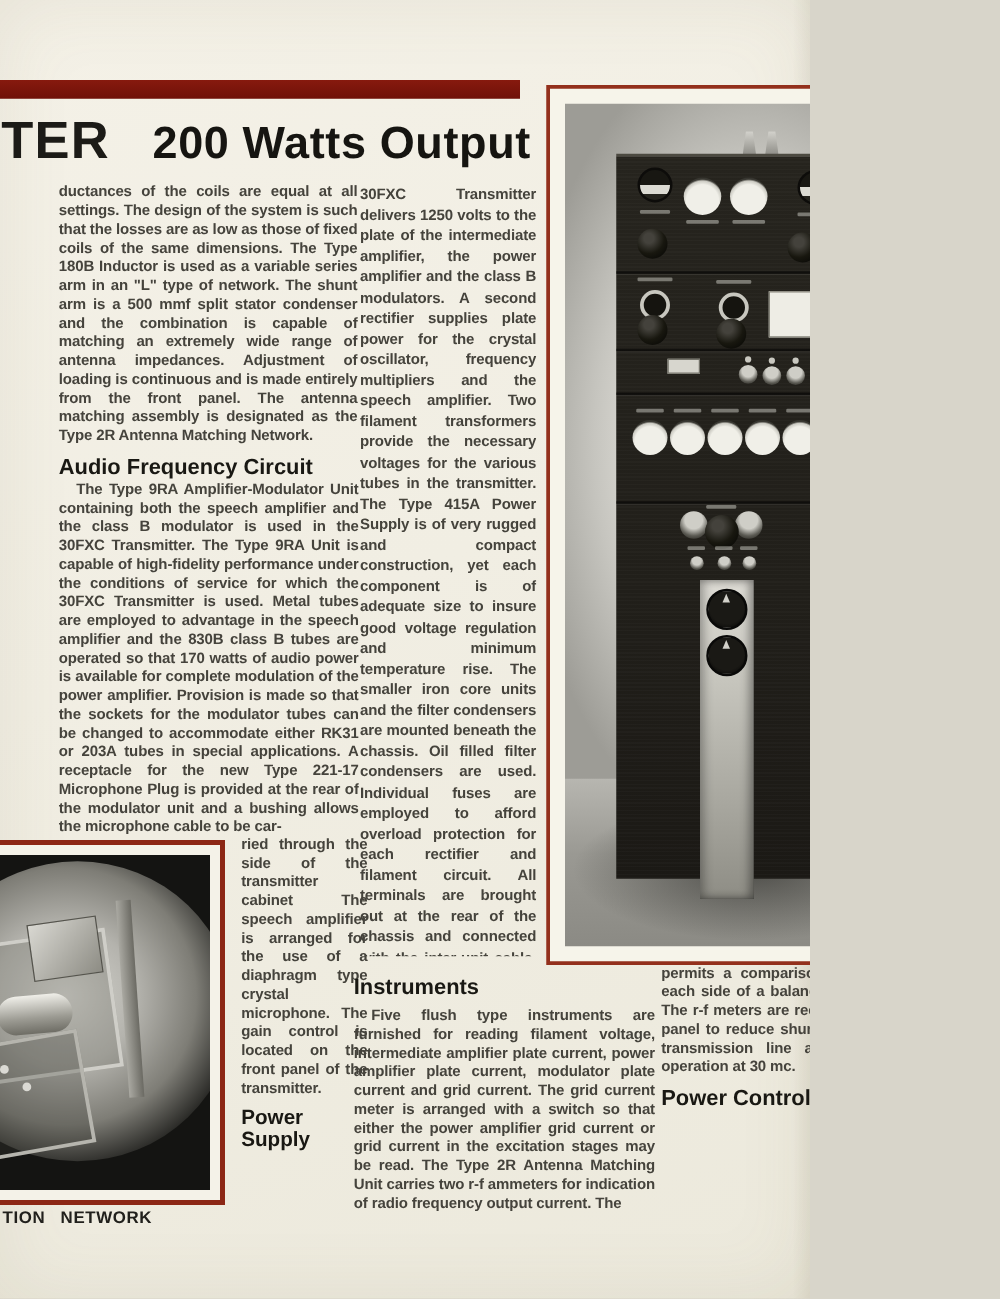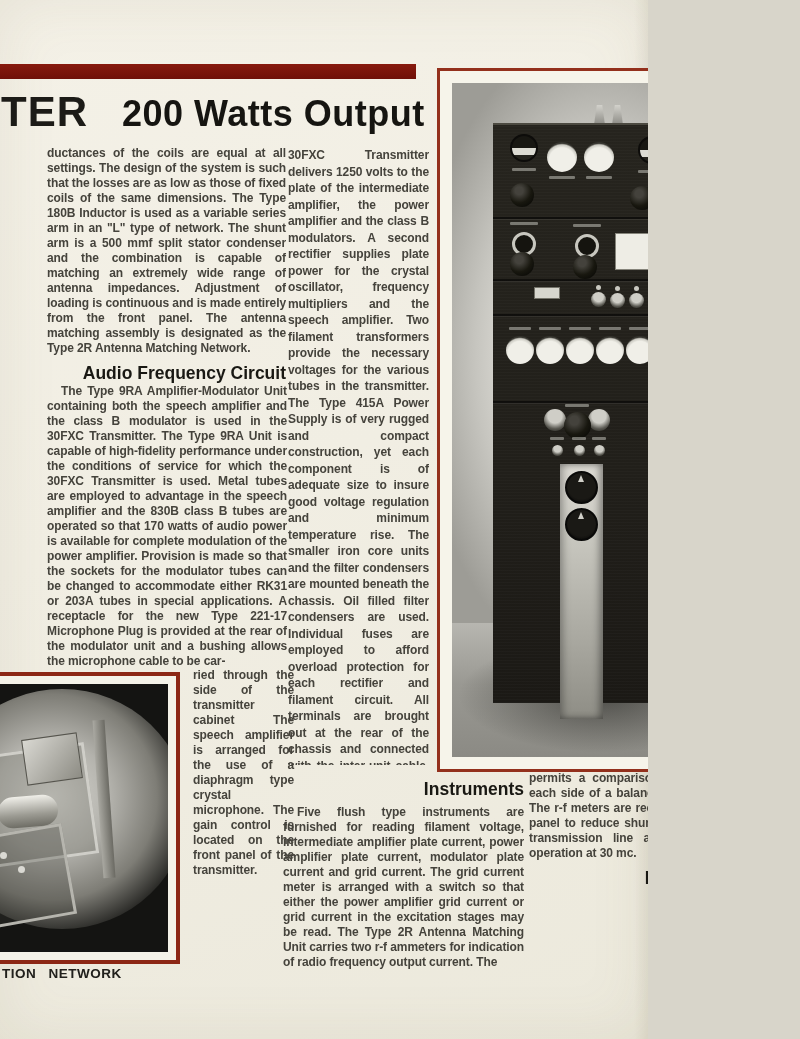--- a/index.html
+++ b/index.html
@@ -16,21 +16,21 @@
 
   .red-bar { position:absolute; left:0; top:64px; width:416px; height:15px;
     background:linear-gradient(180deg,#871a0e,#6f1008); }
 
   .partial-title { position:absolute; left:1px; top:88px; font-size:42px; font-weight:700;
     color:#1c1b17; letter-spacing:1px; }
   .main-title { position:absolute; left:122px; top:93px; width:300px; font-size:36px;
     font-weight:700; color:#161511; letter-spacing:.5px; white-space:nowrap; }
 
   .body-text { font-size:12px; line-height:15px; text-align:justify; letter-spacing:-.1px;font-weight:bold; }
-  .heading { font-weight:700; color:#191813; text-align:right; }
+  .heading { font-weight:700; color:#191813; text-align:left; }
 
   .col-left-1 { position:absolute; left:47px; top:146px; width:239px; }
   .audio-heading { position:absolute; left:47px; top:363px; width:239px; font-size:17.5px; }
   .audio-para { position:absolute; left:47px; top:384px; width:240px; height:290px;
     overflow:hidden; font-size:12px; text-indent:14px; }
   .narrow-col { position:absolute; left:193px; top:668px; width:101px; }
   .power-heading { font-size:16.5px; line-height:1.1; margin-top:7px; }
   .power-para { text-indent:10px; margin-top:3px; }
   .mid-col { position:absolute; left:288px; top:147px; width:141px; height:618px;
     overflow:hidden; line-height:16.5px; }
@@ -116,20 +116,21 @@
 
   <div class="partial-title">TER</div>
   <div class="main-title">200 Watts Output</div>
 
   <div class="col-left-1 body-text">ductances of the coils are equal at all settings.  The design of the system is such that the losses are as low as those of fixed coils of the same dimensions. The Type 180B Inductor is used as a variable series arm in an "L" type of network.  The shunt arm is a 500 mmf split stator condenser and the combination is capable of matching an extremely wide range of antenna impedances. Adjustment of loading is continuous and is made entirely from the front panel.  The antenna matching assembly is designated as the Type 2R Antenna Matching Network.</div>
   <div class="audio-heading heading">Audio Frequency Circuit</div>
   <div class="audio-para body-text">The Type 9RA Amplifier-Modulator Unit containing both the speech amplifier and the class B modulator is used in the 30FXC Transmitter.  The Type 9RA Unit is capable of high-fidelity performance under the conditions of service for which the 30FXC Transmitter is used.  Metal tubes are employed to advantage in the speech amplifier and the 830B class B tubes are operated so that 170 watts of audio power is available for complete modulation of the power amplifier. Provision is made so that the sockets for the modulator tubes can be changed to accommodate either RK31 or 203A tubes in special applications.  A receptacle for the new Type 221-17 Microphone Plug is provided at the rear of the modulator unit and a bushing allows the microphone cable to be car-</div>
 
   <div class="narrow-col">
     <div class="body-text">ried through the side of the transmitter cabinet  The speech amplifier is arranged for the use of a diaphragm type crystal microphone. The gain control is located on the front panel of the transmitter.</div>
+    <div class="power-heading heading">Power Supply</div>
   </div>
 
   <div class="mid-col body-text">30FXC Transmitter delivers 1250 volts to the plate of the intermediate amplifier, the power amplifier and the class B modulators. A second rectifier supplies plate power for the crystal oscillator, frequency multipliers and the speech amplifier. Two filament transformers provide the necessary voltages for the various tubes in the transmitter. The Type 415A Power Supply is of very rugged and compact construction, yet each component is of adequate size to insure good voltage regulation and minimum temperature rise.  The smaller iron core units and the filter condensers are mounted beneath the chassis. Oil filled filter condensers are used.  Individual fuses are employed to afford overload protection for each rectifier and filament circuit. All terminals are brought out at the rear of the chassis and connected with the inter-unit cable. External connections to the transmitter are also made to the same group of terminals.</div>
 
   <div class="instruments-block">
     <div class="instruments-heading heading">Instruments</div>
     <div class="instruments-para body-text">Five flush type instruments are furnished for reading filament voltage, intermediate amplifier plate current, power amplifier plate current, modulator plate current and grid current. The grid current meter is arranged with a switch so that either the power amplifier grid current or grid current in the excitation stages may be read. The Type 2R Antenna Matching Unit carries two r-f ammeters for indication of radio frequency output current. The</div>
   </div>
 
   <div class="right-col">

